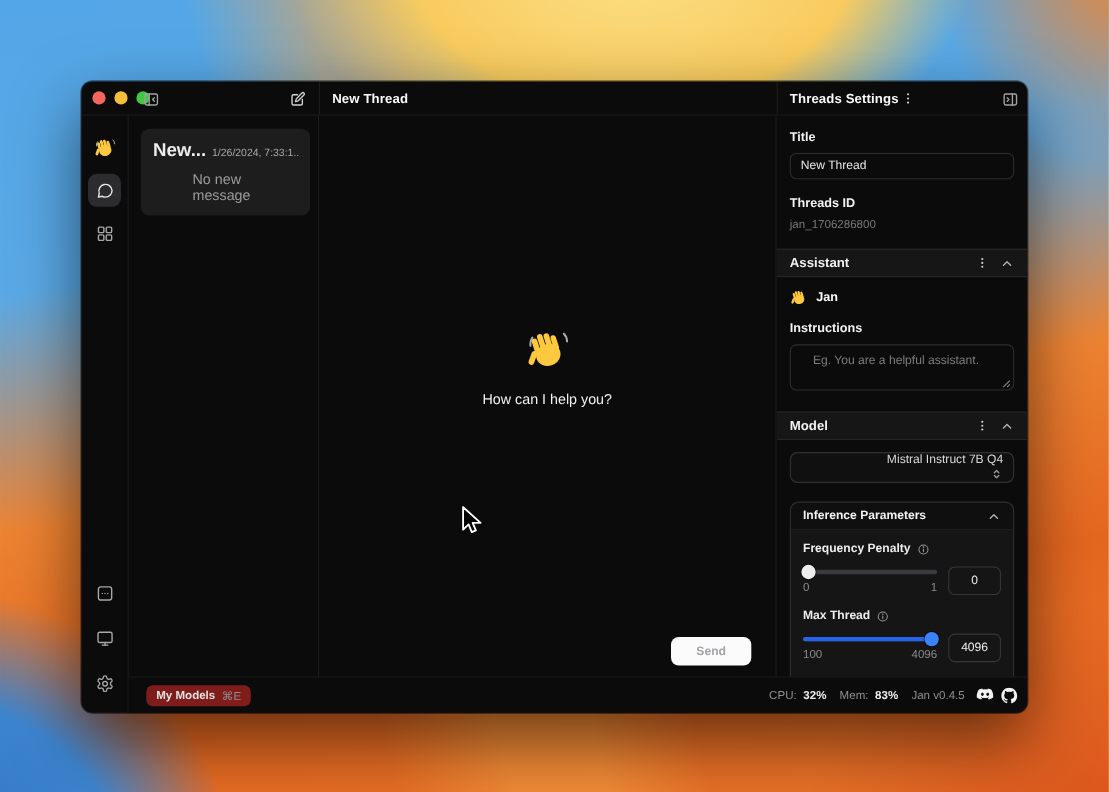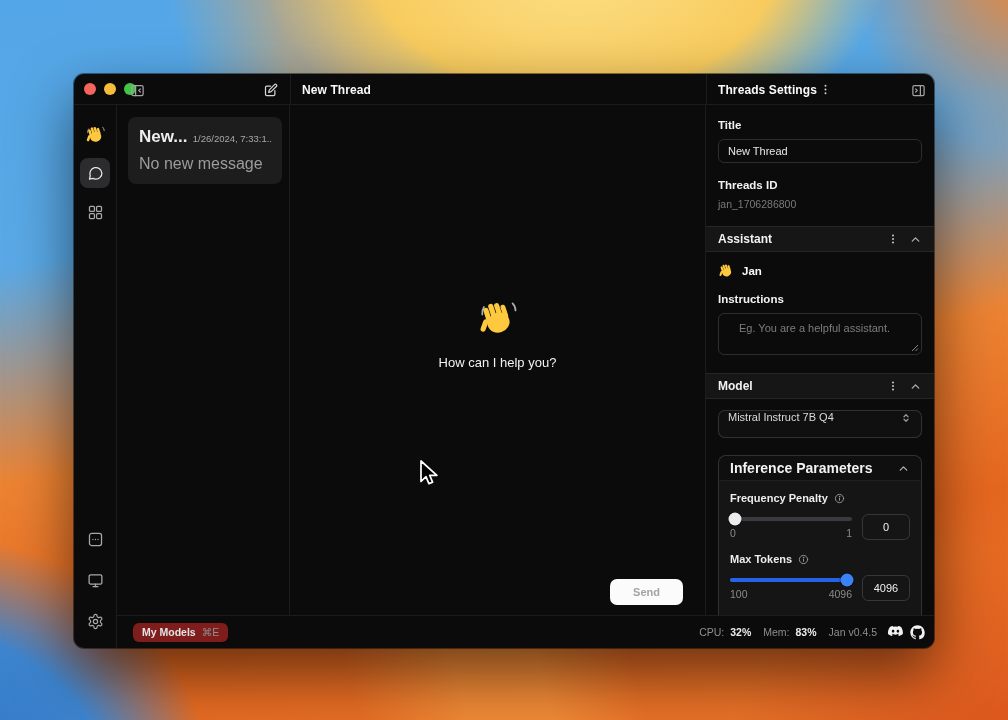--- a/index.html
+++ b/index.html
@@ -47,21 +47,21 @@
   .rail-top{display:flex; flex-direction:column; align-items:center; gap:9px; padding-top:14px;}
   .rail-bottom{margin-top:auto; display:flex; flex-direction:column; align-items:center; gap:11px; padding-bottom:12px;}
   .rail-item{width:30px; height:30px; display:flex; align-items:center; justify-content:center; border-radius:8px;}
   .rail-item.active{background:#2c2c2e;}
   
   .threads{position:absolute; left:43px; top:31px; width:173px; bottom:33px; border-right:1px solid var(--div); padding:12px 8px 0 11px;}
   .thread-item{background:#1d1d1d; border-radius:8px; padding:10px 10px 11px 11px; width:154px;}
   .thread-row1{display:flex; align-items:baseline; justify-content:space-between;}
   .thread-title{font-weight:bold; font-size:17px; color:#ededed;}
   .thread-time{font-size:9.5px; color:#a8a8a8;}
-  .thread-preview{margin-top:8px; font-size:16px; color:#9c9c9c;}
+  .thread-preview{margin-top:8px; font-size:13px; color:#9c9c9c;margin-left:36px;}
   
   .main{position:absolute; left:216px; top:31px; width:416px; bottom:33px; border-right:1px solid var(--div);}
   .greeting{position:absolute; left:0; right:0; top:192px; display:flex; flex-direction:column; align-items:center; gap:16px;}
   .greeting-text{font-size:13px; color:#f1f1f1;}
   .composer{position:absolute; left:0; right:0; bottom:9px; height:27px;}
   .msg-input{position:absolute; left:25px; width:284px; height:26px; background:transparent; border:1px solid var(--border); border-radius:6px; color:#e5e5e5; font-size:11px; padding:0 10px; font-family:"Liberation Sans",sans-serif; outline:none;}
   .msg-input::placeholder{color:#8a8a8a;}
   .send-btn{position:absolute; left:320px; width:73px; height:26px; border:none; border-radius:7px; background:#fbfbfb; color:#a3a3a8; font-size:11px; font-weight:bold; font-family:"Liberation Sans",sans-serif;}
   
   .panel{position:absolute; left:632px; top:31px; width:228px; bottom:33px; overflow:hidden; font-size:11.5px;}
@@ -71,26 +71,26 @@
   .id-value{margin-top:7px; font-size:10.5px; color:#7a7a7a;}
   .section-bar{margin-top:16px; height:26px; background:#161616; border-top:1px solid var(--div); border-bottom:1px solid var(--div); display:flex; align-items:center; padding:0 12px;}
   .section-bar .field-label{font-size:12px;}
   .section-actions{margin-left:auto; display:flex; align-items:center; gap:10px;}
   .assistant-row{display:flex; align-items:center; gap:7px; padding:10px 12px 0 12px; font-weight:bold; font-size:11.5px;}
   .instructions-label{padding:14px 12px 0 12px;}
   .textarea-wrap{position:relative; margin:8px 12px 0 12px;}
   .instructions-area{width:204px; height:42px; background:transparent; border:1px solid var(--border); border-radius:6px; color:#e7e7e7; font-size:11px; padding:8px 20px; resize:none; font-family:"Liberation Sans",sans-serif; outline:none;}
   .instructions-area::placeholder{color:#7d7d7d;}
   .grip{position:absolute; right:3px; bottom:5px;}
-  .model-select{margin:11px 12px 0 12px; width:204px; height:28px; border:1px solid var(--border); border-radius:7px; display:flex; align-items:flex-start; padding:0 9px; color:#d9d9d9; font-size:11px; background:#101010;}
+  .model-select{margin:11px 12px 0 12px; width:204px; height:28px; border:1px solid var(--border); border-radius:7px; display:flex; align-items:flex-end; padding:0 9px; color:#d9d9d9; font-size:11px; background:#101010;flex-direction:column;}
   .model-select .chev{margin-left:auto;}
   
   .inference-card{margin:17px 12px 0 12px; width:204px; border:1px solid rgba(255,255,255,0.12); border-radius:8px; background:#151515;}
   .card-header{height:25px; display:flex; align-items:center; padding:0 11px; border-bottom:1px solid var(--div); background:#0f0f0f; border-radius:8px 8px 0 0;}
-  .card-header .field-label{font-size:14px;}
+  .card-header .field-label{font-size:11px;}
   .card-body{padding:11px 11px 10px 11px;}
   .param{margin-bottom:13px;}
   .param-label{display:flex; align-items:flex-end; gap:6px; font-weight:bold; font-size:11px; color:#ededed;}
   .param-row{display:flex; align-items:flex-start; gap:10px; margin-top:10px;}
   .slider-col{flex:1; padding-top:3px;}
   .slider-track{position:relative; height:4px; border-radius:2px; background:#3a3a40;}
   .slider-fill{position:absolute; left:0; top:0; bottom:0; border-radius:2px; background:var(--accent);}
   .slider-thumb{position:absolute; top:50%; transform:translate(-50%,-50%); width:13px; height:13px; border-radius:50%;}
   .thumb-light{background:#ededed; box-shadow:0 0 0 1px rgba(0,0,0,.4);}
   .thumb-blue{background:#3b82f6; box-shadow:0 0 0 1px rgba(0,0,0,.4);}
@@ -344,21 +344,21 @@
                 <span>0</span>
                 <span>1</span>
               </div>
             </div>
             <input class="value-box" type="text" value="0" style="">
           </div>
         </div>
 
         <div class="param">
           <div class="param-label">
-            <span>Max Tokens</span>
+            <span>Max Thread</span>
             <svg width="11" height="11" viewBox="0 0 24 24" fill="none" stroke="#9a9a9a" stroke-width="2" stroke-linecap="round">
                 <circle cx="12" cy="12" r="9"></circle>
                 <line x1="12" y1="11" x2="12" y2="16"></line>
                 <circle cx="12" cy="7.5" r="0.6" fill="#9a9a9a"></circle>
               </svg>
           </div>
           <div class="param-row">
             <div class="slider-col">
               <div class="slider-track">
                 <span class="slider-fill" style="width:100%;"></span>

